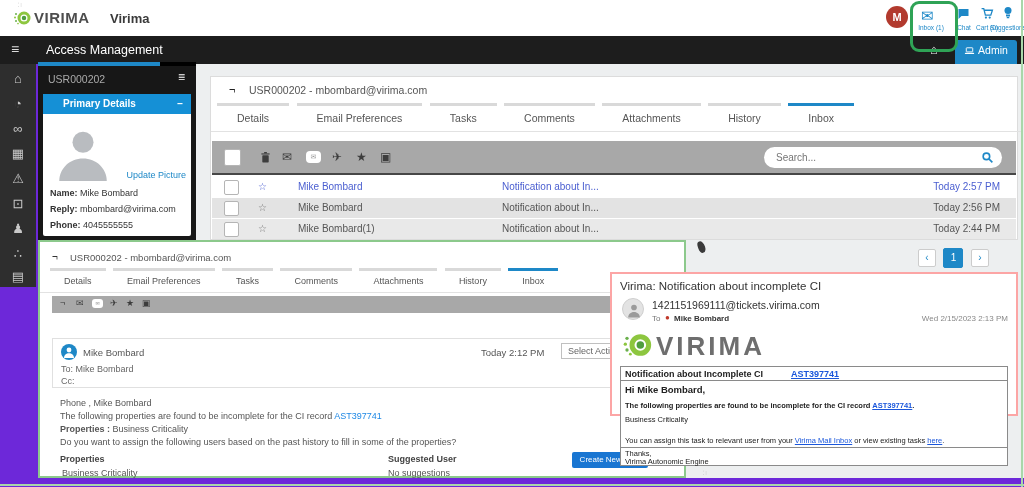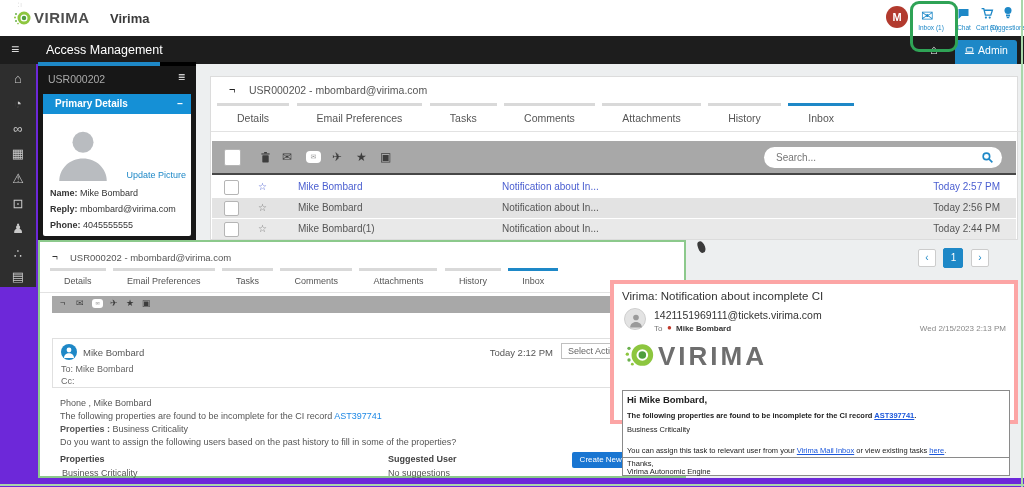--- a/index.html
+++ b/index.html
@@ -33,21 +33,21 @@
   .tab.active{border-top-color:#1e88c7}
   .gtoolbar{position:absolute;background:#a8a8a8;border-bottom:2px solid #474747;box-sizing:border-box}
   .chk{background:#fff;border:1px solid #b5b5b5;border-radius:2px;display:inline-block}
   .tico{color:#3d3d3d;font-size:12px;vertical-align:middle;margin-right:14px}
   .searchpill{position:absolute;background:#fff;border-radius:11px;border:none;font-size:10px;color:#555;padding:0 26px 0 12px;outline:none}
   .mailrow{position:absolute;left:1px;right:1px;height:20px;font-size:10px;line-height:20px}
   .pgbox{display:inline-block;width:16px;height:16px;background:#fff;border:1px solid #ccc;border-radius:2px;color:#1e88c7;font-size:10px;text-align:center;line-height:16px;vertical-align:middle}
   .pgbox.cur{width:18px;height:18px;background:#1e88c7;border-color:#1e88c7;color:#fff;line-height:18px}
   
   .ovl1{position:absolute;left:38px;top:240px;width:648px;height:238px;background:#fff;border:2px solid #8cc98c;box-sizing:border-box;z-index:5}
-  .ovl2{position:absolute;left:610px;top:280px;width:408px;height:144px;background:#fff;border:4px solid #fca5a5;box-sizing:border-box;z-index:10}
+  .ovl2{position:absolute;left:610px;top:272px;width:408px;height:144px;background:#fff;border:2px solid #fca5a5;box-sizing:border-box;z-index:10}
   .metabox{position:absolute;border:1px solid #e0e0e0;box-sizing:border-box}
   .bodyline{position:absolute;font-size:9px;color:#555;white-space:nowrap}
   .blue-link{color:#1e88e5;text-decoration:none}
   .obtn{display:inline-block;border:1px solid #d5d5d5;background:#fff;height:17px;line-height:17px;font-size:8px;color:#444;padding:0 6px;vertical-align:top;box-sizing:border-box}
   .obox{position:absolute;left:8px;width:388px;border:1px solid #8a8a8a;box-sizing:border-box;background:#fff}
   .otext{position:absolute;font-size:7.5px;color:#222;white-space:nowrap}
   .ulink{color:#1a56db;text-decoration:underline}
   .edge-r{position:absolute;right:1px;top:0;width:2px;height:487px;background:#a9d7a9;z-index:40}
   .edge-b{position:absolute;left:0;bottom:1px;width:1024px;height:2px;background:#a9d7a9;z-index:40}
   .artifact{position:absolute;font-size:6px;color:#b9b9b9;letter-spacing:1px}
@@ -121,21 +121,21 @@
     <span class="side-ico" style="top:206px">▤</span>
   </div>
 
   <div class="ppanel">
     <div class="pstrip"></div>
     <div class="pstrip2"></div>
     <span class="abs" style="left:10px;top:11px;font-size:10.5px;color:#aaa">USR000202</span>
     <span class="abs" style="left:140px;top:8px;font-size:12px;color:#fff">≡</span>
     <div class="pcard">
       <div class="pcard-hdr">
-        <span style="margin-left:12px">Primary Details</span>
+        <span style="margin-left:20px">Primary Details</span>
         <span style="position:absolute;right:8px;top:0">−</span>
       </div>
       <svg class="abs" style="left:10px;top:26px" width="60" height="62" viewBox="0 0 24 24">
         <rect width="24" height="24" fill="#fff"></rect>
         <circle cx="12" cy="8.5" r="4.2" fill="#b9bcc0"></circle>
         <path d="M2.5 24c0-5 4.2-9 9.5-9s9.5 4 9.5 9z" fill="#b9bcc0"></path>
       </svg>
       <span class="abs" style="right:5px;top:76px;font-size:9px;color:#1e88c7">Update Picture</span>
       <div class="pfield" style="top:94px"><b>Name:</b> <span>Mike Bombard</span></div>
       <div class="pfield" style="top:110px"><b>Reply:</b> <span>mbombard@virima.com</span></div>
@@ -234,21 +234,21 @@
     <div class="metabox" style="left:12px;top:96px;width:620px;height:50px">
       <span class="abs" style="left:8px;top:5px;width:16px;height:16px;border-radius:50%;background:#1e88c7">
         <svg width="16" height="16" viewBox="0 0 24 24">
             <circle cx="12" cy="9" r="3.6" fill="#fff"></circle>
             <path d="M4.5 21c0-4 3.3-7 7.5-7s7.5 3 7.5 7z" fill="#fff"></path>
           </svg>
       </span>
       <span class="abs" style="left:30px;top:8px;font-size:9.5px;color:#555">Mike Bombard</span>
       <span class="abs" style="left:8px;top:25px;font-size:9px;color:#666">To: Mike Bombard</span>
       <span class="abs" style="left:8px;top:37px;font-size:9px;color:#666">Cc:</span>
-      <span class="abs" style="left:428px;top:8px;width:72px;text-align:right;font-size:9.5px;color:#555">Today 2:12 PM</span>
+      <span class="abs" style="left:428px;top:8px;width:72px;font-size:9.5px;color:#555">Today 2:12 PM</span>
       <span class="abs" style="left:508px;top:4px;width:118px;height:16px;border:1px solid #c0c0c0;box-sizing:border-box;font-size:9px;color:#666;line-height:14px;padding-left:6px">Select Actions</span>
     </div>
 
     <div class="bodyline" style="left:20px;top:156px">Phone , Mike Bombard</div>
     <div class="bodyline" style="left:20px;top:169px"><span>The following properties are found to be incomplete for the CI record </span><a class="blue-link" href="#">AST397741</a></div>
     <div class="bodyline" style="left:20px;top:182px"><b>Properties :</b><span> Business Criticality</span></div>
     <div class="bodyline" style="left:20px;top:195px">Do you want to assign the following users based on the past history to fill in some of the properties?</div>
 
     <div class="bodyline" style="left:20px;top:212px;font-weight:bold;color:#444">Properties</div>
     <div class="bodyline" style="left:348px;top:212px;font-weight:bold;color:#444">Suggested User</div>
@@ -275,20 +275,24 @@
     <svg class="abs" style="left:10px;top:56px" width="30" height="30" viewBox="0 0 36 36">
       <circle cx="22" cy="18" r="10" fill="none" stroke="#8dc63f" stroke-width="6"></circle>
       <circle cx="22" cy="18" r="4.5" fill="#4f9e3f"></circle>
       <circle cx="6" cy="10" r="2" fill="#6ab04c"></circle>
         <circle cx="4" cy="17" r="2" fill="#8dc63f"></circle>
         <circle cx="6" cy="24" r="2" fill="#6ab04c"></circle>
         <circle cx="10" cy="29" r="1.7" fill="#8dc63f"></circle>
     </svg>
     <span class="abs" style="left:44px;top:57px;font-size:26px;font-weight:bold;color:#6e6e6e;letter-spacing:3px">VIRIMA</span>
 
+    <div class="obox" style="top:92px;height:15px">
+      <span class="otext" style="left:4px;top:2px;font-size:9px;font-weight:bold">Notification about Incomplete CI </span>
+      <a class="otext ulink" href="#" style="left:170px;top:2px;font-size:9px;font-weight:bold">AST397741</a>
+    </div>
     <div class="obox" style="top:106px;height:68px">
       <span class="otext" style="left:4px;top:3px;font-size:9.5px;font-weight:bold">Hi Mike Bombard,</span>
       <span class="otext" style="left:4px;top:20px;font-weight:bold"><span>The following properties are found to be incomplete for the CI record </span><a class="ulink" href="#">AST397741</a><span>.</span></span>
       <span class="otext" style="left:4px;top:34px">Business Criticality</span>
       <span class="otext" style="left:4px;top:55px"><span>You can assign this task to relevant user from your </span><a class="ulink" href="#">Virima Mail Inbox</a><span> or view existing tasks </span><a class="ulink" href="#">here</a><span>.</span></span>
     </div>
     <div class="obox" style="top:173px;height:19px">
       <span class="otext" style="left:4px;top:1px">Thanks,</span>
       <span class="otext" style="left:4px;top:9px">Virima Autonomic Engine</span>
     </div>

